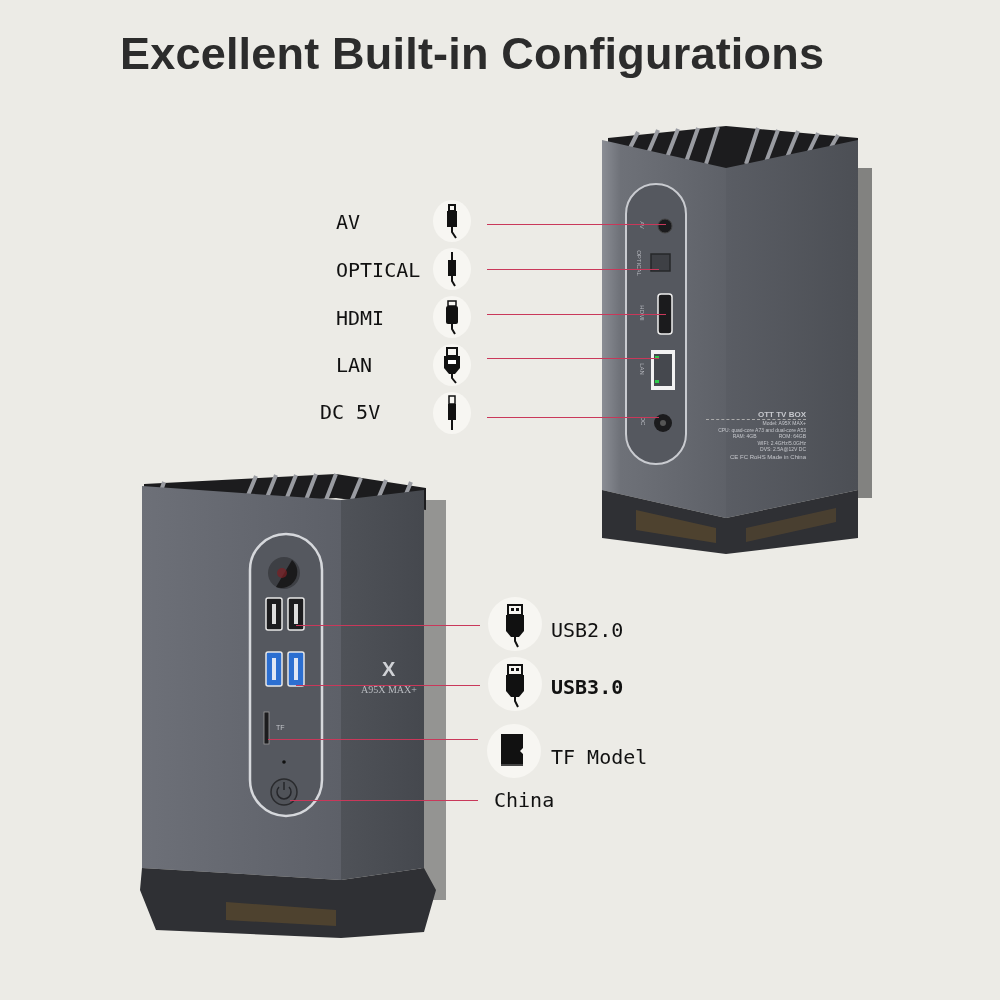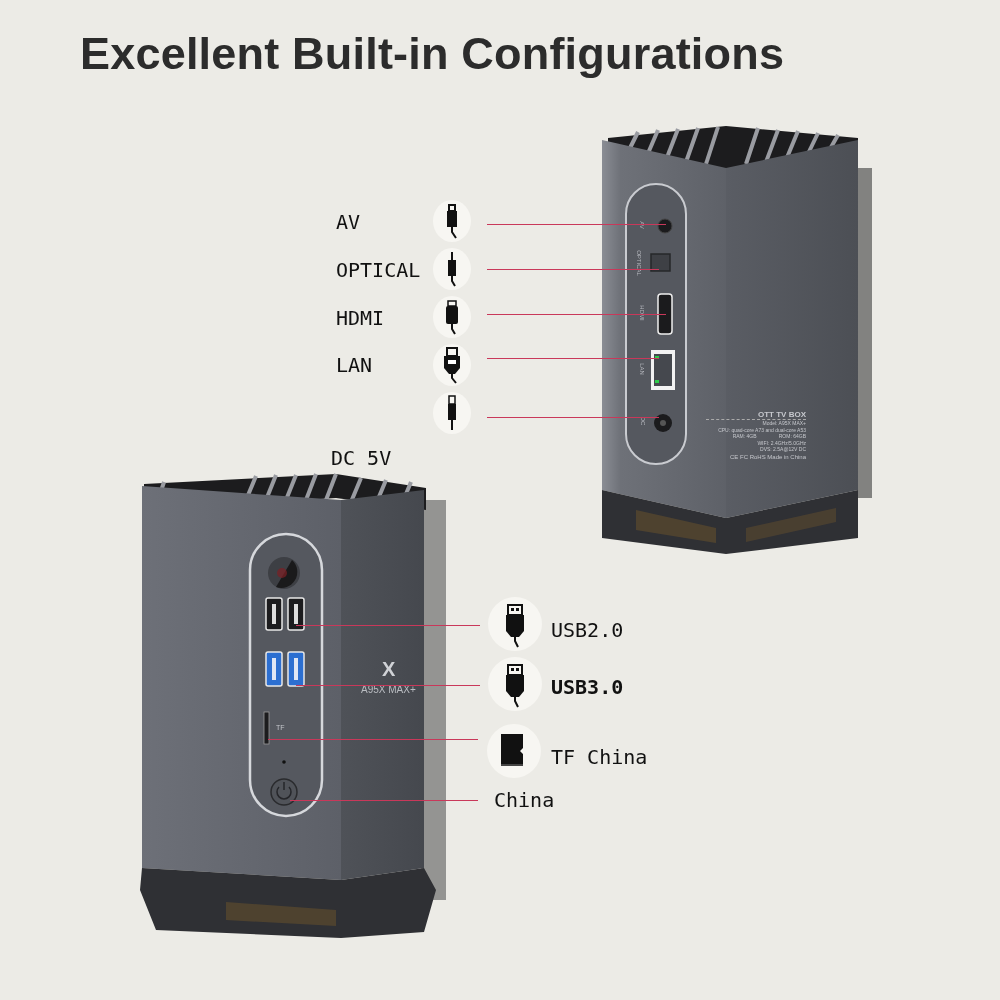--- a/index.html
+++ b/index.html
@@ -2,21 +2,21 @@
 <html><head>
 <meta charset="utf-8">
 <style>
   html, body { margin:0; padding:0; }
   body {
     width:1000px; height:1000px; overflow:hidden; position:relative;
     background:#ecebe6;
     font-family:"Liberation Sans", sans-serif;
   }
   .title {
-    position:absolute; left:0; top:28px; width:1000px; padding-left:80px; box-sizing:border-box;
+    position:absolute; left:0; top:28px; width:1000px; padding-left:120px; box-sizing:border-box;
     font-family:"Liberation Sans", sans-serif; font-weight:bold; font-size:45px;
     color:#2c2c2c; letter-spacing:0.2px;
   }
   .label {
     position:absolute; font-family:"DejaVu Sans Mono", "Liberation Mono", monospace;
     font-size:20px; color:#111; white-space:pre;
   }
   .icon-circle {
     position:absolute; width:38px; height:42px; border-radius:50%;
     background:#f7f6f2;
@@ -101,21 +101,21 @@
     <div>WIFI: 2.4GHz/5.0GHz</div>
     <div>DVS: 2.5A@12V DC</div>
     <div style="font-size:6px;margin-top:1px;">CE FC RoHS  Made in China</div>
   </div>
 </div>
 
 <span class="label" style="left:336px;top:210px;">AV</span>
 <span class="label" style="left:336px;top:258px;">OPTICAL</span>
 <span class="label" style="left:336px;top:306px;">HDMI</span>
 <span class="label" style="left:336px;top:353px;">LAN</span>
-<span class="label" style="left:331px;top:400px;margin-top:46px;">DC 5V</span>
+<span class="label" style="left:320px;top:400px;">DC 5V</span>
 
 <div class="icon-circle" style="left:433px;top:200px;">
   <svg width="38" height="42" viewBox="0 0 38 42">
       <rect x="16" y="5" width="6" height="6" fill="none" stroke="#111" stroke-width="2"></rect>
       <rect x="14" y="11" width="10" height="16" fill="#111"></rect>
       <path d="M19 27 L19 32 L23 38" stroke="#111" stroke-width="2" fill="none"></path>
     </svg>
 </div>
 <div class="icon-circle" style="left:433px;top:248px;">
   <svg width="38" height="42" viewBox="0 0 38 42">
@@ -205,21 +205,21 @@
 
     <circle cx="148" cy="322" r="13" fill="#505359" stroke="#2a2b2e" stroke-width="1.5"></circle>
     <path d="M143 317 A7 7 0 1 0 153 317" fill="none" stroke="#25262a" stroke-width="1.5"></path>
     <line x1="148" y1="312" x2="148" y2="320" stroke="#25262a" stroke-width="1.5"></line>
 
     <polygon points="6,398 205,410 288,398 300,420 288,462 205,468 20,460 4,420" fill="#2f3034"></polygon>
     <polygon points="90,432 200,440 200,456 90,450" fill="#5b4a2e" opacity="0.7"></polygon>
   </svg>
   <span style="position:absolute;left:140px;top:254px;font-size:7px;color:#c5c7cc;">TF</span>
   <span style="position:absolute;left:246px;top:188px;font-size:20px;font-weight:bold;color:#d0d2d6;font-family:'Liberation Sans',sans-serif;">X</span>
-  <span style="position:absolute;left:225px;top:214px;font-size:10px;color:#b9bcc1;font-family:Liberation Sans, sans-serif;white-space:nowrap;">A95X MAX+</span>
+  <span style="position:absolute;left:225px;top:214px;font-size:10px;color:#b9bcc1;font-family:Liberation Serif, serif;white-space:nowrap;">A95X MAX+</span>
 </div>
 
 <div class="line" style="left:296px;top:625px;width:184px;"></div>
 <div class="line" style="left:296px;top:685px;width:184px;"></div>
 <div class="line" style="left:268px;top:739px;width:210px;"></div>
 <div class="line" style="left:290px;top:800px;width:188px;"></div>
 
 <div class="icon-circle big" style="left:488px;top:597px;">
   <svg width="54" height="54" viewBox="0 0 54 54">
       <rect x="20" y="8" width="14" height="10" fill="none" stroke="#111" stroke-width="2"></rect>
@@ -240,14 +240,14 @@
 </div>
 <div class="icon-circle big" style="left:487px;top:724px;">
   <svg width="54" height="54" viewBox="0 0 54 54">
       <path d="M14 10 H36 V24 L33 27 L36 30 V42 H14 Z" fill="#111"></path>
       <rect x="14" y="40" width="22" height="2" fill="#444"></rect>
     </svg>
 </div>
 
 <span class="label" style="left:551px;top:618px;">USB2.0</span>
 <span class="label" style="left:551px;top:675px;font-weight:bold;">USB3.0</span>
-<span class="label" style="left:551px;top:745px;">TF China</span>
+<span class="label" style="left:551px;top:745px;">TF Model</span>
 <span class="label" style="left:494px;top:788px;">China</span>
 
 </body></html>

